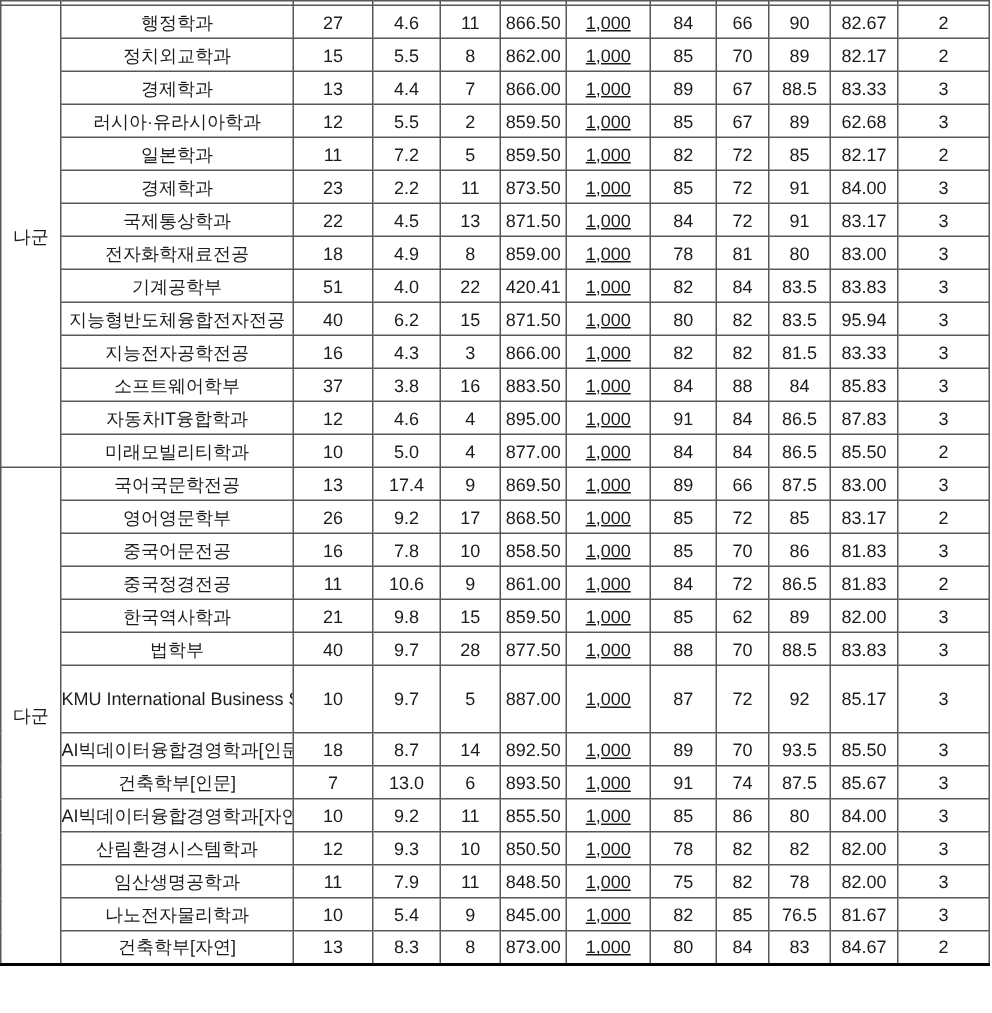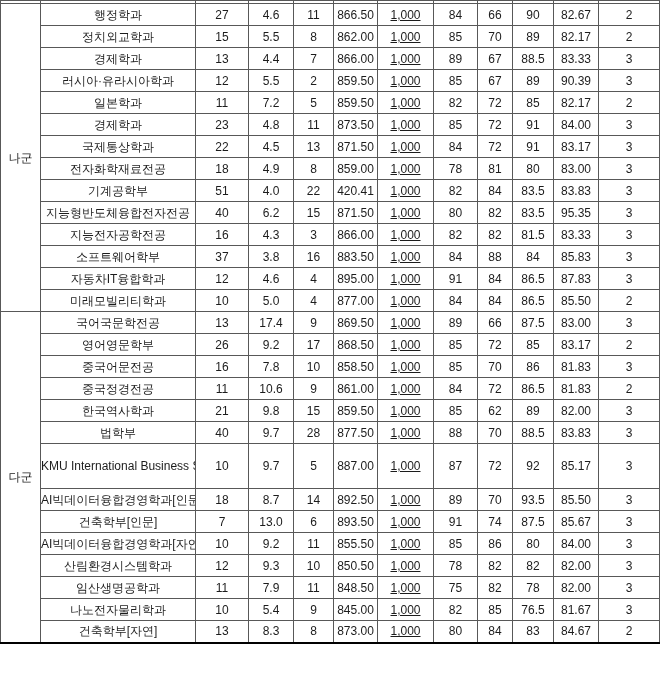--- a/index.html
+++ b/index.html
@@ -130,40 +130,40 @@
       <tr>
         <td class="dept">러시아·유라시아학과</td>
         <td class="v c0">12</td>
         <td class="v c1">5.5</td>
         <td class="v c2">2</td>
         <td class="v c3">859.50</td>
         <td class="v c4">1,000</td>
         <td class="v c5">85</td>
         <td class="v c6">67</td>
         <td class="v c7">89</td>
-        <td class="v c8">90.39</td>
+        <td class="v c8">62.68</td>
         <td class="v c9">3</td>
       </tr>
       <tr>
         <td class="dept">일본학과</td>
         <td class="v c0">11</td>
         <td class="v c1">7.2</td>
         <td class="v c2">5</td>
         <td class="v c3">859.50</td>
         <td class="v c4">1,000</td>
         <td class="v c5">82</td>
         <td class="v c6">72</td>
         <td class="v c7">85</td>
         <td class="v c8">82.17</td>
         <td class="v c9">2</td>
       </tr>
       <tr>
         <td class="dept">경제학과</td>
         <td class="v c0">23</td>
-        <td class="v c1">4.8</td>
+        <td class="v c1">2.2</td>
         <td class="v c2">11</td>
         <td class="v c3">873.50</td>
         <td class="v c4">1,000</td>
         <td class="v c5">85</td>
         <td class="v c6">72</td>
         <td class="v c7">91</td>
         <td class="v c8">84.00</td>
         <td class="v c9">3</td>
       </tr>
       <tr>
@@ -208,21 +208,21 @@
       <tr>
         <td class="dept">지능형반도체융합전자전공</td>
         <td class="v c0">40</td>
         <td class="v c1">6.2</td>
         <td class="v c2">15</td>
         <td class="v c3">871.50</td>
         <td class="v c4">1,000</td>
         <td class="v c5">80</td>
         <td class="v c6">82</td>
         <td class="v c7">83.5</td>
-        <td class="v c8">95.35</td>
+        <td class="v c8">95.94</td>
         <td class="v c9">3</td>
       </tr>
       <tr>
         <td class="dept">지능전자공학전공</td>
         <td class="v c0">16</td>
         <td class="v c1">4.3</td>
         <td class="v c2">3</td>
         <td class="v c3">866.00</td>
         <td class="v c4">1,000</td>
         <td class="v c5">82</td>

